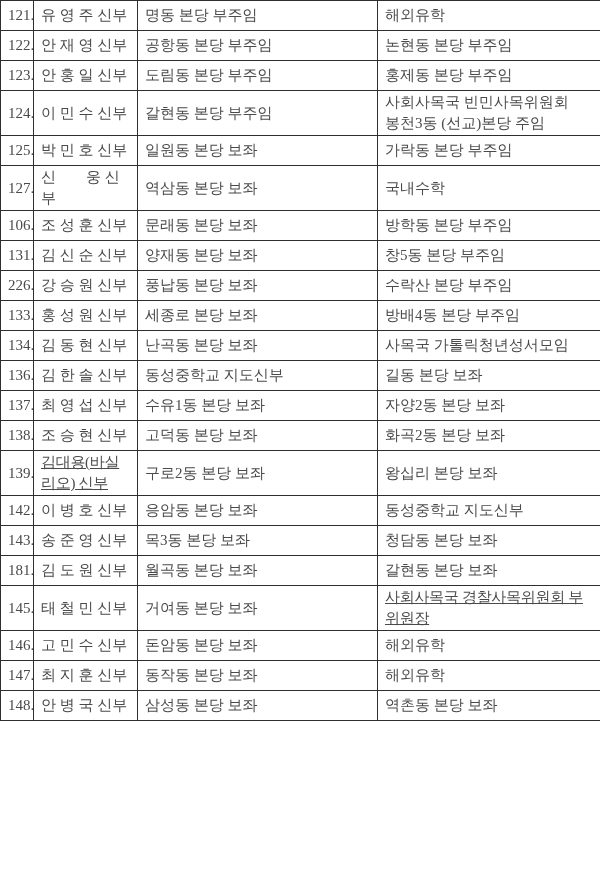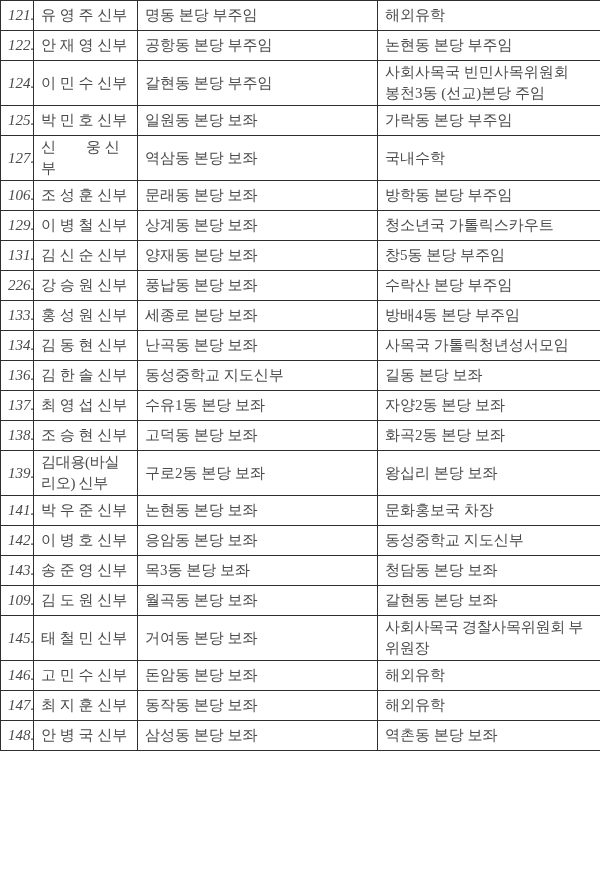--- a/index.html
+++ b/index.html
@@ -27,31 +27,31 @@
     height: 27px;
     padding: 1px 5px 1px 7px;
     overflow: hidden;
     vertical-align: middle;
     white-space: pre-line;
   }
   td.num {
     padding: 1px 1px 1px 2px;
     text-align: center;
     font-size: 15px;
-    font-style: italic;
   }
   td.name {
     padding-left: 8px;
     margin-left: 24px;
   }
   td.condensed {
     font-size: 12px;
     letter-spacing: -0.3px;
     padding-left: 3px;
     padding-right: 2px;
+    text-decoration: underline;
   }
 </style>
 </head>
 <body>
 
 <div class="page">
   <table class="appointments">
     <colgroup>
       <col style="width:33px">
       <col style="width:104px">
@@ -65,20 +65,26 @@
           <td class="from">명동 본당 부주임</td>
           <td class="to">해외유학</td>
         </tr>
         <tr>
           <td class="num">122.</td>
           <td class="name">안 재 영 신부</td>
           <td class="from">공항동 본당 부주임</td>
           <td class="to">논현동 본당 부주임</td>
         </tr>
         <tr>
+          <td class="num">123.</td>
+          <td class="name">안 홍 일 신부</td>
+          <td class="from">도림동 본당 부주임</td>
+          <td class="to">홍제동 본당 부주임</td>
+        </tr>
+        <tr>
           <td class="num">124.</td>
           <td class="name">이 민 수 신부</td>
           <td class="from">갈현동 본당 부주임</td>
           <td class="to">사회사목국 빈민사목위원회
 봉천3동 (선교)본당 주임</td>
         </tr>
         <tr>
           <td class="num">125.</td>
           <td class="name">박 민 호 신부</td>
           <td class="from">일원동 본당 보좌</td>
@@ -88,26 +94,20 @@
           <td class="num">127.</td>
           <td class="name">신　　웅 신부</td>
           <td class="from">역삼동 본당 보좌</td>
           <td class="to">국내수학</td>
         </tr>
         <tr>
           <td class="num">106.</td>
           <td class="name">조 성 훈 신부</td>
           <td class="from">문래동 본당 보좌</td>
           <td class="to">방학동 본당 부주임</td>
-        </tr>
-        <tr>
-          <td class="num">129.</td>
-          <td class="name">이 병 철 신부</td>
-          <td class="from">상계동 본당 보좌</td>
-          <td class="to">청소년국 가톨릭스카우트</td>
         </tr>
         <tr>
           <td class="num">131.</td>
           <td class="name">김 신 순 신부</td>
           <td class="from">양재동 본당 보좌</td>
           <td class="to">창5동 본당 부주임</td>
         </tr>
         <tr>
           <td class="num">226.</td>
           <td class="name">강 승 원 신부</td>
@@ -144,39 +144,33 @@
           <td class="from">고덕동 본당 보좌</td>
           <td class="to">화곡2동 본당 보좌</td>
         </tr>
         <tr>
           <td class="num">139.</td>
           <td class="name condensed">김대용(바실리오) 신부</td>
           <td class="from">구로2동 본당 보좌</td>
           <td class="to">왕십리 본당 보좌</td>
         </tr>
         <tr>
-          <td class="num">141.</td>
-          <td class="name">박 우 준 신부</td>
-          <td class="from">논현동 본당 보좌</td>
-          <td class="to">문화홍보국 차장</td>
-        </tr>
-        <tr>
           <td class="num">142.</td>
           <td class="name">이 병 호 신부</td>
           <td class="from">응암동 본당 보좌</td>
           <td class="to">동성중학교 지도신부</td>
         </tr>
         <tr>
           <td class="num">143.</td>
           <td class="name">송 준 영 신부</td>
           <td class="from">목3동 본당 보좌</td>
           <td class="to">청담동 본당 보좌</td>
         </tr>
         <tr>
-          <td class="num">109.</td>
+          <td class="num">181.</td>
           <td class="name">김 도 원 신부</td>
           <td class="from">월곡동 본당 보좌</td>
           <td class="to">갈현동 본당 보좌</td>
         </tr>
         <tr>
           <td class="num">145.</td>
           <td class="name">태 철 민 신부</td>
           <td class="from">거여동 본당 보좌</td>
           <td class="to condensed">사회사목국 경찰사목위원회 부위원장</td>
         </tr>

